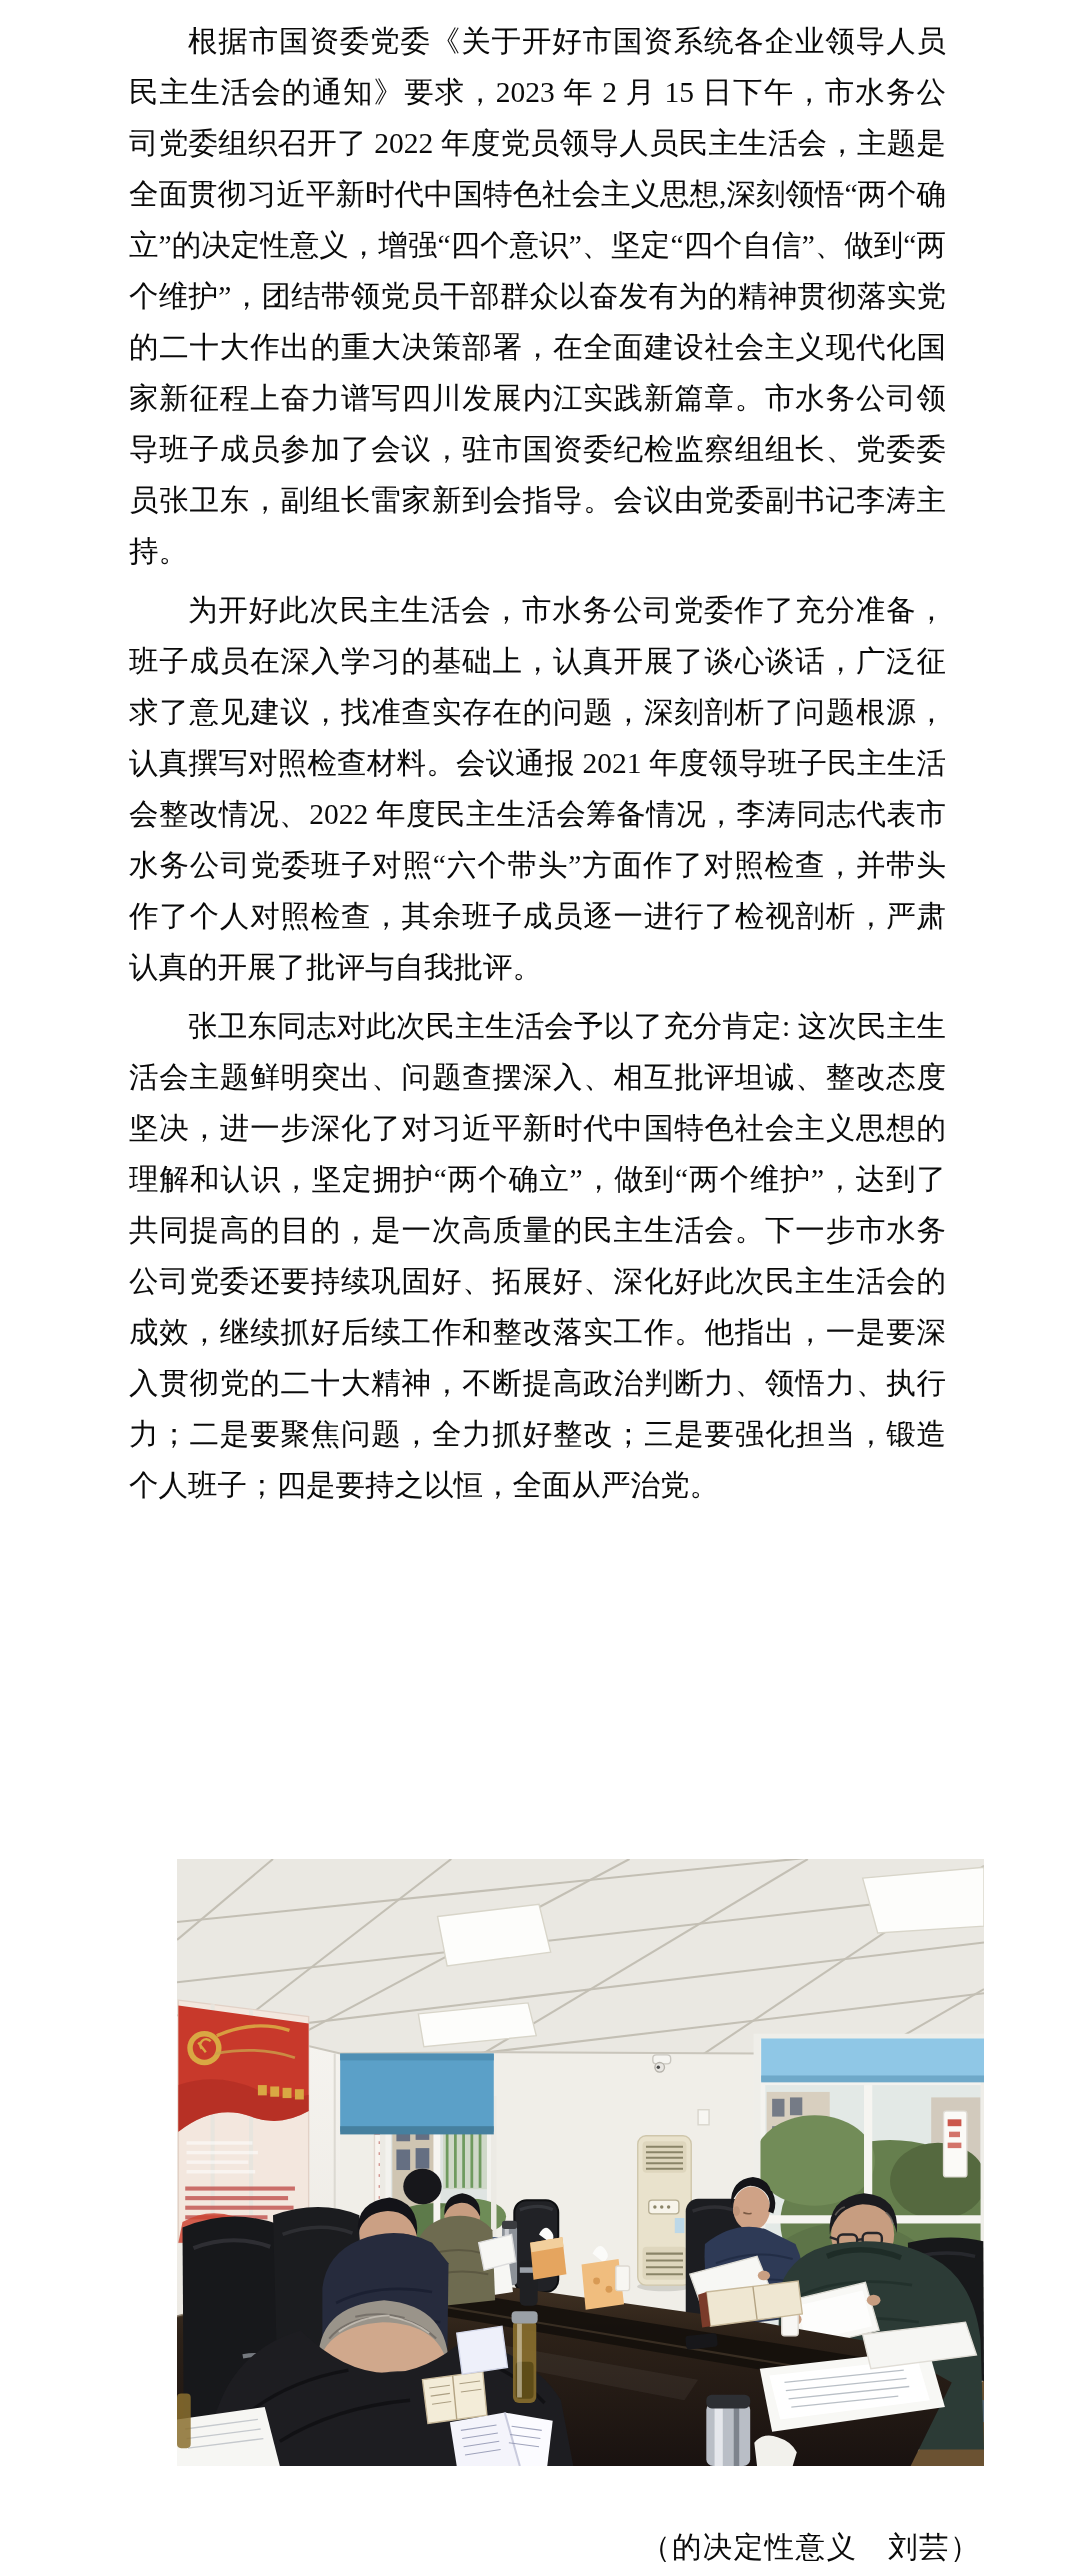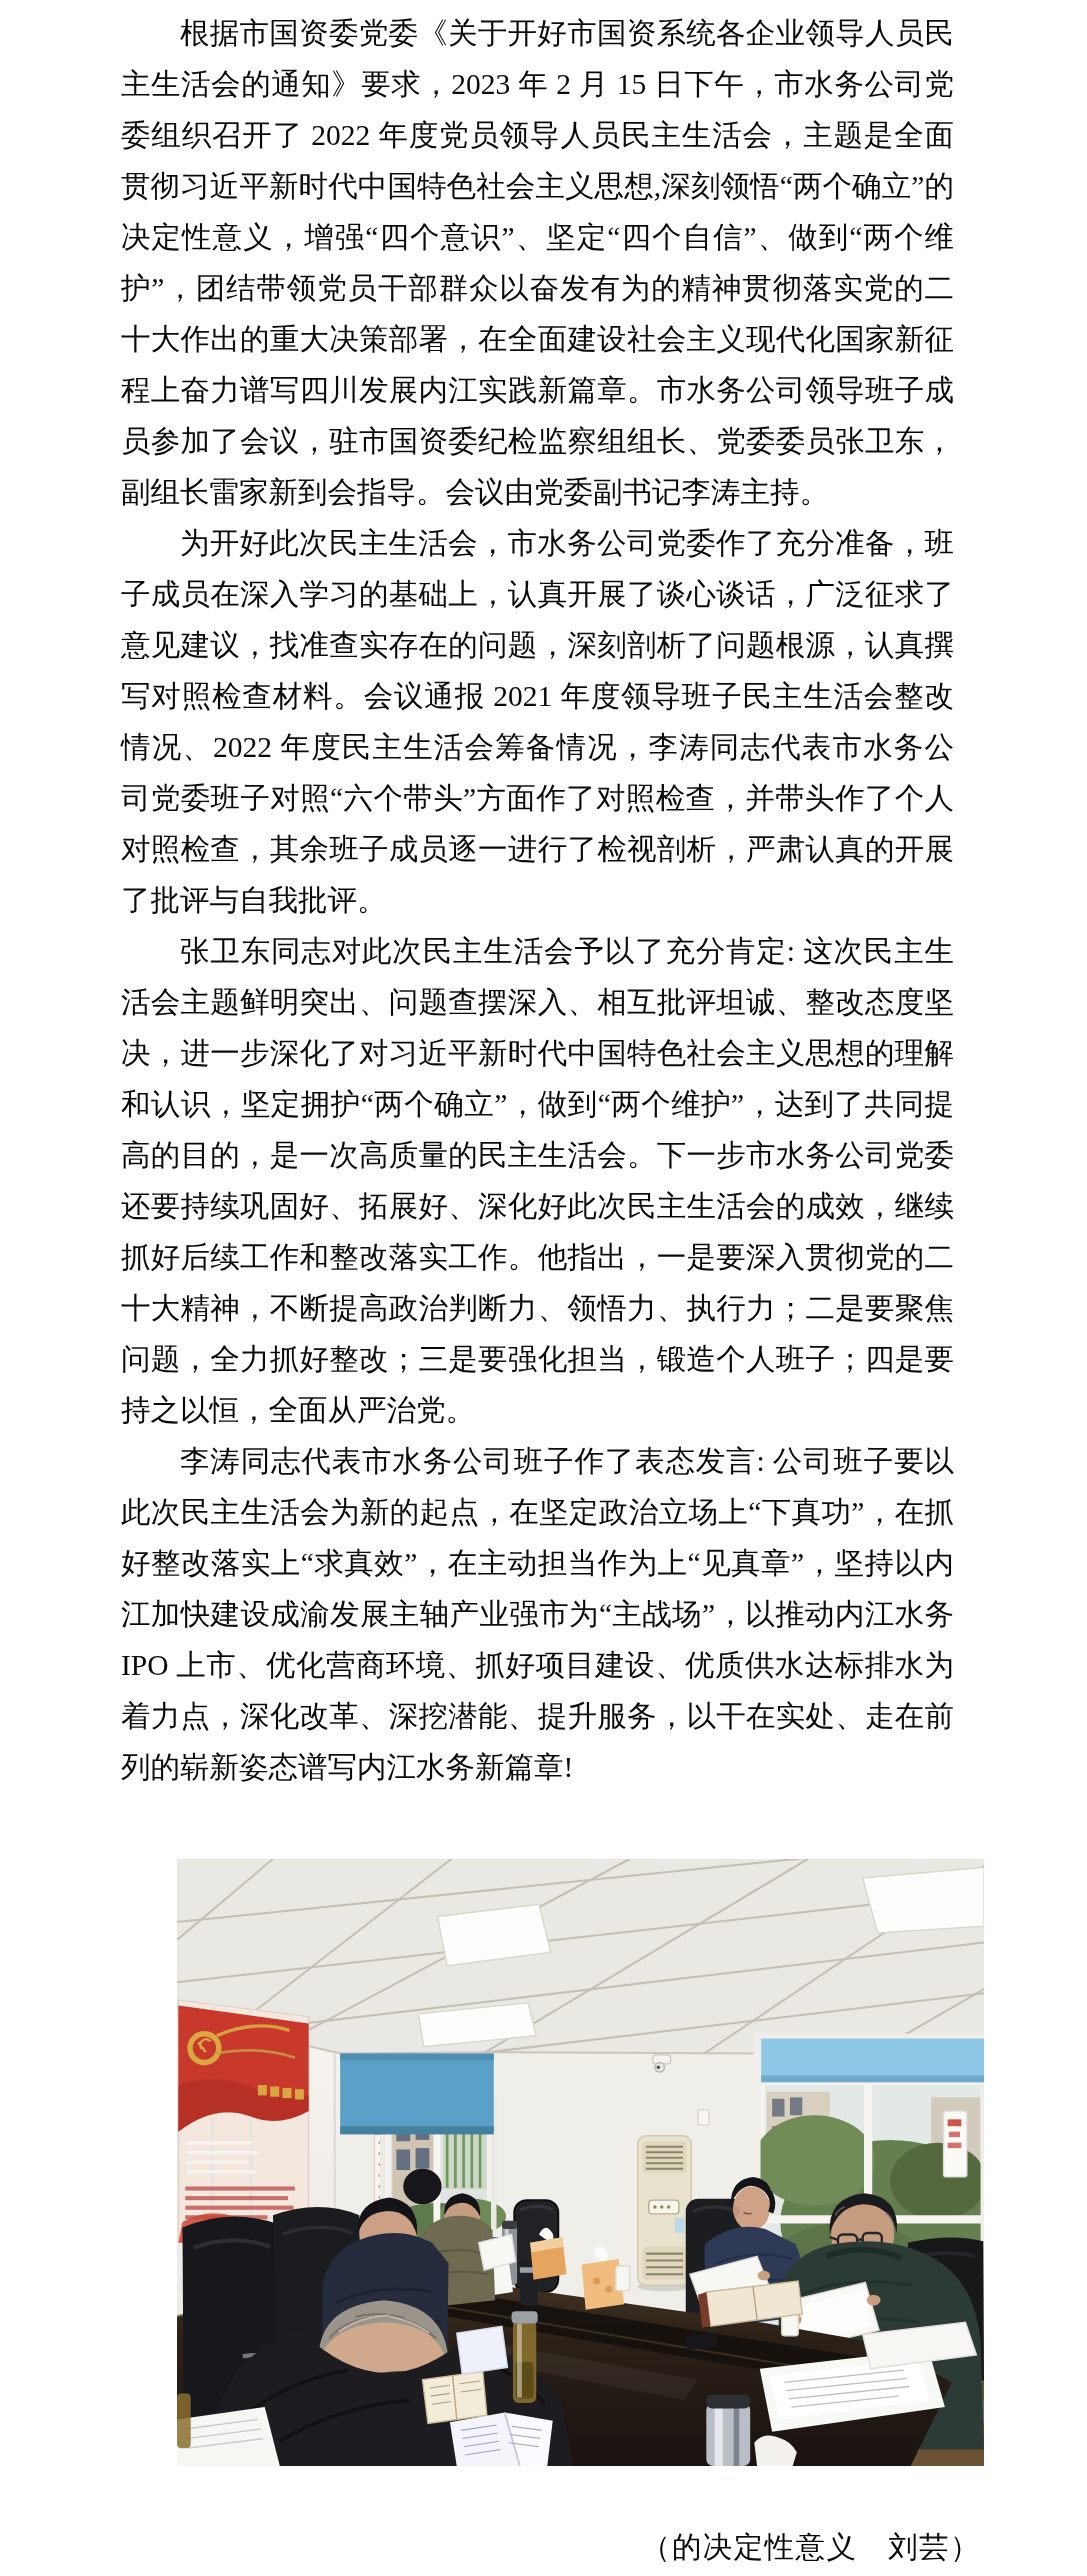--- a/index.html
+++ b/index.html
@@ -17,21 +17,21 @@
     top:8.2px;
     left:121px;
     width:833px;
     font-size:29.5px;
     line-height:51px;
     text-align:justify;
     text-justify:inter-character;
     color:#0a0a0a;
   }
   .body-text p{
-    margin:0;
+    margin:8px;
     text-indent:59px;
     text-align-last:left;
   }
   .photo-figure{
     position:absolute;
     left:177px;
     top:1859px;
     width:807px;
     height:607px;
     margin:0;
@@ -49,21 +49,20 @@
 </style>
 </head>
 <body>
 
 <div class="page">
 
   <div class="body-text">
     <p>根据市国资委党委《关于开好市国资系统各企业领导人员民主生活会的通知》要求，2023 年 2 月 15 日下午，市水务公司党委组织召开了 2022 年度党员领导人员民主生活会，主题是全面贯彻习近平新时代中国特色社会主义思想,深刻领悟“两个确立”的决定性意义，增强“四个意识”、坚定“四个自信”、做到“两个维护”，团结带领党员干部群众以奋发有为的精神贯彻落实党的二十大作出的重大决策部署，在全面建设社会主义现代化国家新征程上奋力谱写四川发展内江实践新篇章。市水务公司领导班子成员参加了会议，驻市国资委纪检监察组组长、党委委员张卫东，副组长雷家新到会指导。会议由党委副书记李涛主持。</p>
     <p>为开好此次民主生活会，市水务公司党委作了充分准备，班子成员在深入学习的基础上，认真开展了谈心谈话，广泛征求了意见建议，找准查实存在的问题，深刻剖析了问题根源，认真撰写对照检查材料。会议通报 2021 年度领导班子民主生活会整改情况、2022 年度民主生活会筹备情况，李涛同志代表市水务公司党委班子对照“六个带头”方面作了对照检查，并带头作了个人对照检查，其余班子成员逐一进行了检视剖析，严肃认真的开展了批评与自我批评。</p>
     <p>张卫东同志对此次民主生活会予以了充分肯定: 这次民主生活会主题鲜明突出、问题查摆深入、相互批评坦诚、整改态度坚决，进一步深化了对习近平新时代中国特色社会主义思想的理解和认识，坚定拥护“两个确立”，做到“两个维护”，达到了共同提高的目的，是一次高质量的民主生活会。下一步市水务公司党委还要持续巩固好、拓展好、深化好此次民主生活会的成效，继续抓好后续工作和整改落实工作。他指出，一是要深入贯彻党的二十大精神，不断提高政治判断力、领悟力、执行力；二是要聚焦问题，全力抓好整改；三是要强化担当，锻造个人班子；四是要持之以恒，全面从严治党。</p>
-    <p>李涛同志代表市水务公司班子作了表态发言: 公司班子要以此次民主生活会为新的起点，在坚定政治立场上“下真功”，在抓好整改落实上“求真效”，在主动担当作为上“见真章”，坚持以内江加快建设成渝发展主轴产业强市为“主战场”，以推动内江水务 IPO 上市、优化营商环境、抓好项目建设、优质供水达标排水为着力点，深化改革、深挖潜能、提升服务，以干在实处、走在前列的崭新姿态谱写内江水务新篇章!</p>
   </div>
 
   <figure class="photo-figure">
     <svg viewBox="0 0 1177 886" preserveAspectRatio="none">
       <defs>
         <clipPath id="ceilClip">
           <path d="M0,0 H1177 V258 L846,284 L462,282 L238,284 L0,228 Z"></path>
         </clipPath>
         <clipPath id="photoClip">
             <rect x="0" y="0" width="1177" height="886"></rect>

